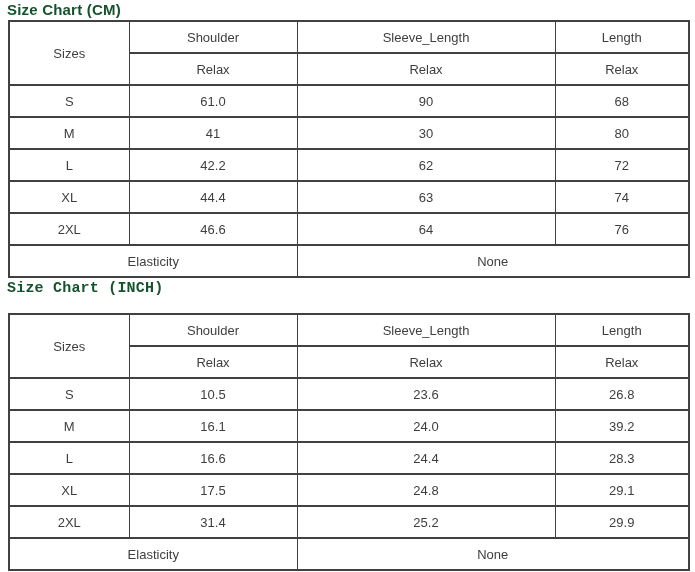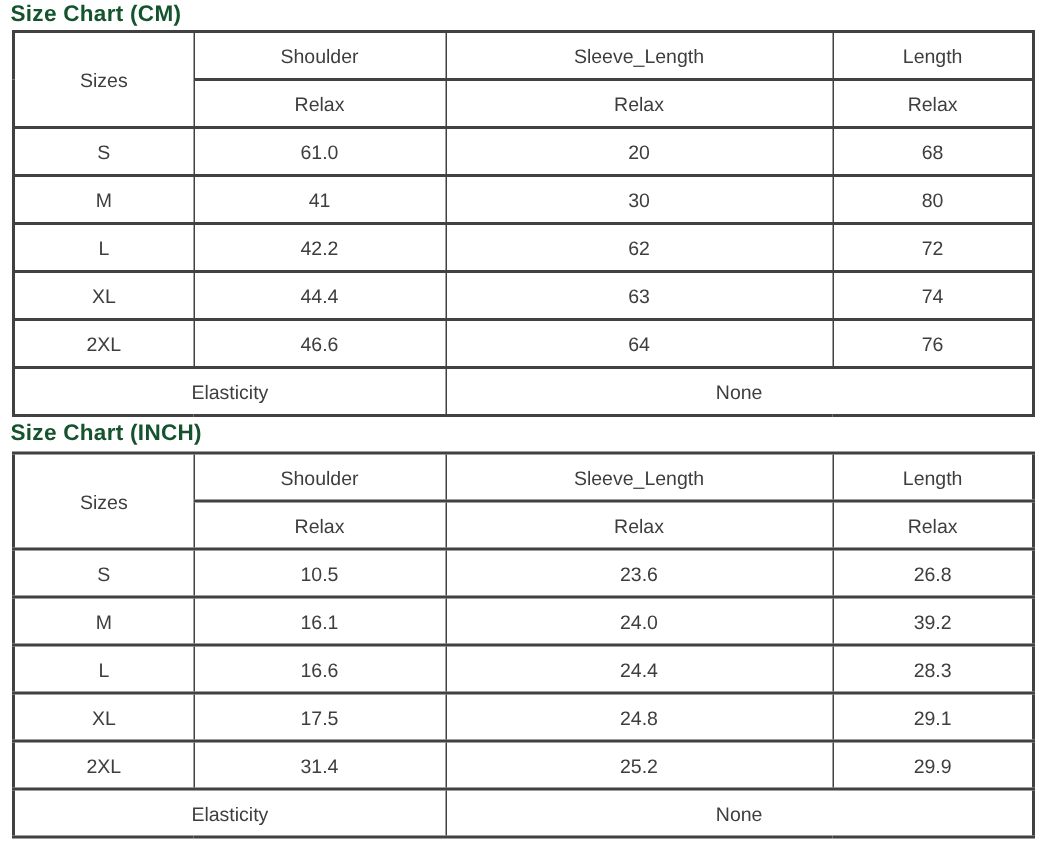--- a/index.html
+++ b/index.html
@@ -18,21 +18,22 @@
   }
   .section-title {
     font-size: 15px;
     font-weight: bold;
     color: #14532d;
     margin: 0 0 2px 7px;
     letter-spacing: 0.2px;
   }
   .section-title.second {
     margin-top: 2px;
-    margin-bottom: 4px;
+    margin-bottom: 16px;
+    font-family: Liberation Mono, monospace;
   }
   table.size-table {
     border-collapse: collapse;
     table-layout: fixed;
     width: 680px;
     margin-left: 8px;
     border: 2px solid #414141;
   }
   table.size-table td {
     border: solid #414141;
@@ -72,21 +73,21 @@
           <td>Length</td>
         </tr>
         <tr>
           <td>Relax</td>
           <td>Relax</td>
           <td>Relax</td>
         </tr>
         <tr>
           <td>S</td>
           <td>61.0</td>
-          <td>20</td>
+          <td>90</td>
           <td>68</td>
         </tr>
         <tr>
           <td>M</td>
           <td>41</td>
           <td>30</td>
           <td>80</td>
         </tr>
         <tr>
           <td>L</td>

